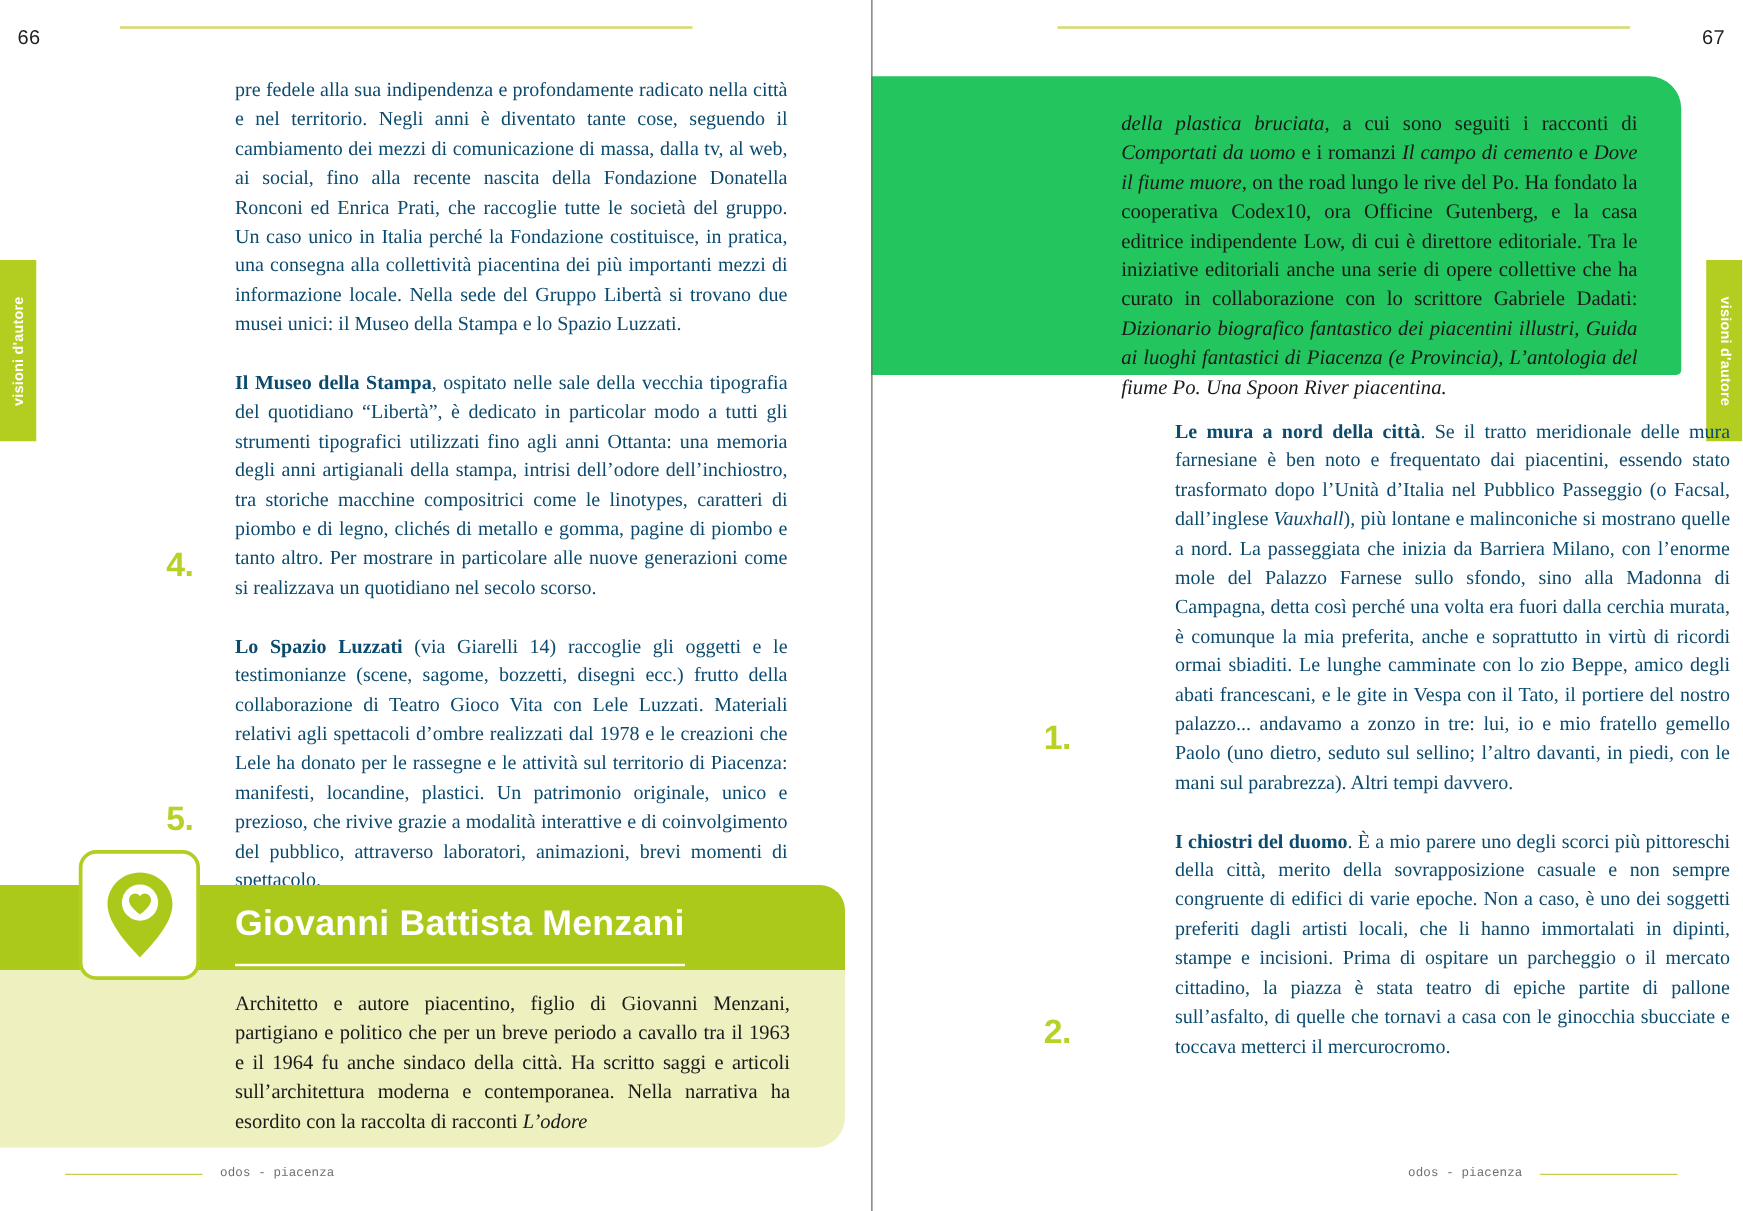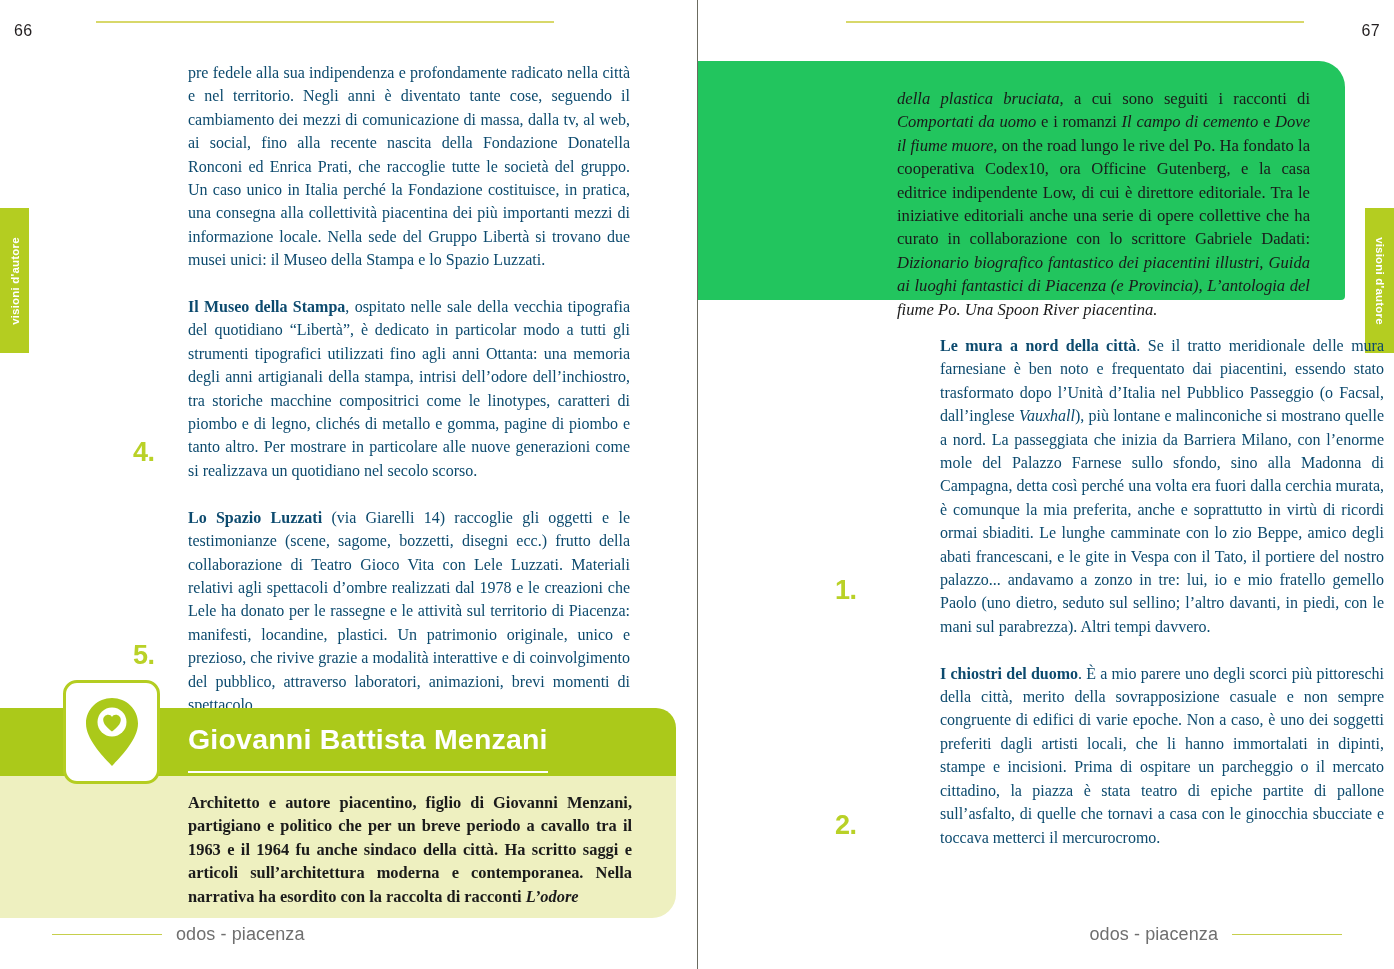--- a/index.html
+++ b/index.html
@@ -171,21 +171,21 @@
     border-bottom: 2px solid #ffffff;
     padding-bottom: 15px;
     z-index: 3;
   }
   .author-card .blurb {
     position: absolute;
     left: 188px;
     top: 83px;
     width: 444px;
     text-align: justify;
-    font-weight: bold;
+    font-weight: normal;
     font-size: 16.4px;
     line-height: 23.4px;
     color: #1a1a1a;
   }
   .icon-frame {
     position: absolute;
     left: 63px;
     top: -28px;
     width: 97px;
     height: 104px;
@@ -206,22 +206,22 @@
     display: flex;
     align-items: center;
     gap: 14px;
   }
   .footer .rule {
     width: 110px;
     height: 1.5px;
     background: #c6cf4c;
   }
   .footer .label {
-    font-family: Liberation Sans, sans-serif;
-    font-size: 18px;
+    font-family: Liberation Mono, monospace;
+    font-size: 10px;
     color: #6f6f6f;
     letter-spacing: .1px;
   }
   .footer.left  { left: 52px; }
   .footer.right { right: 52px; flex-direction: row-reverse; }
 </style>
 </head>
 <body>
 
 <div class="spread">

